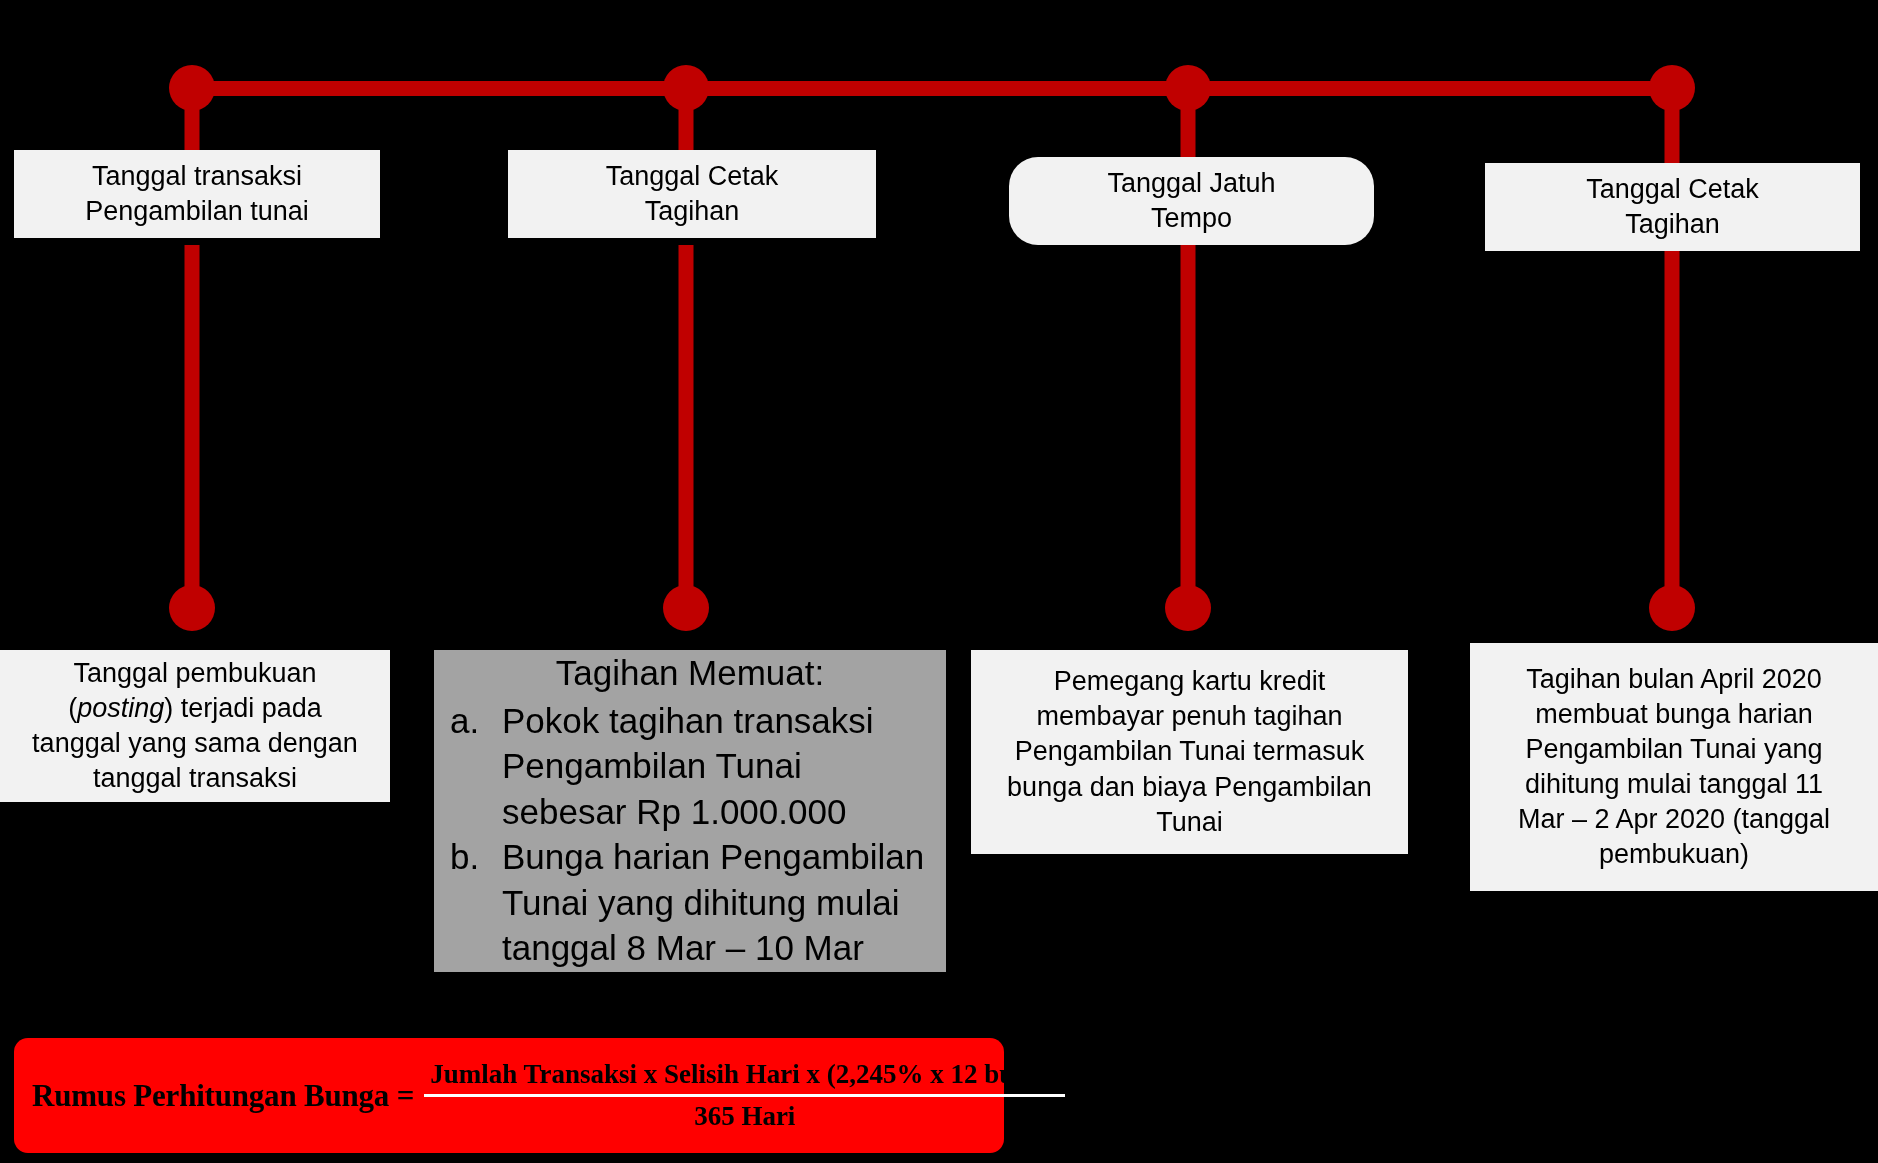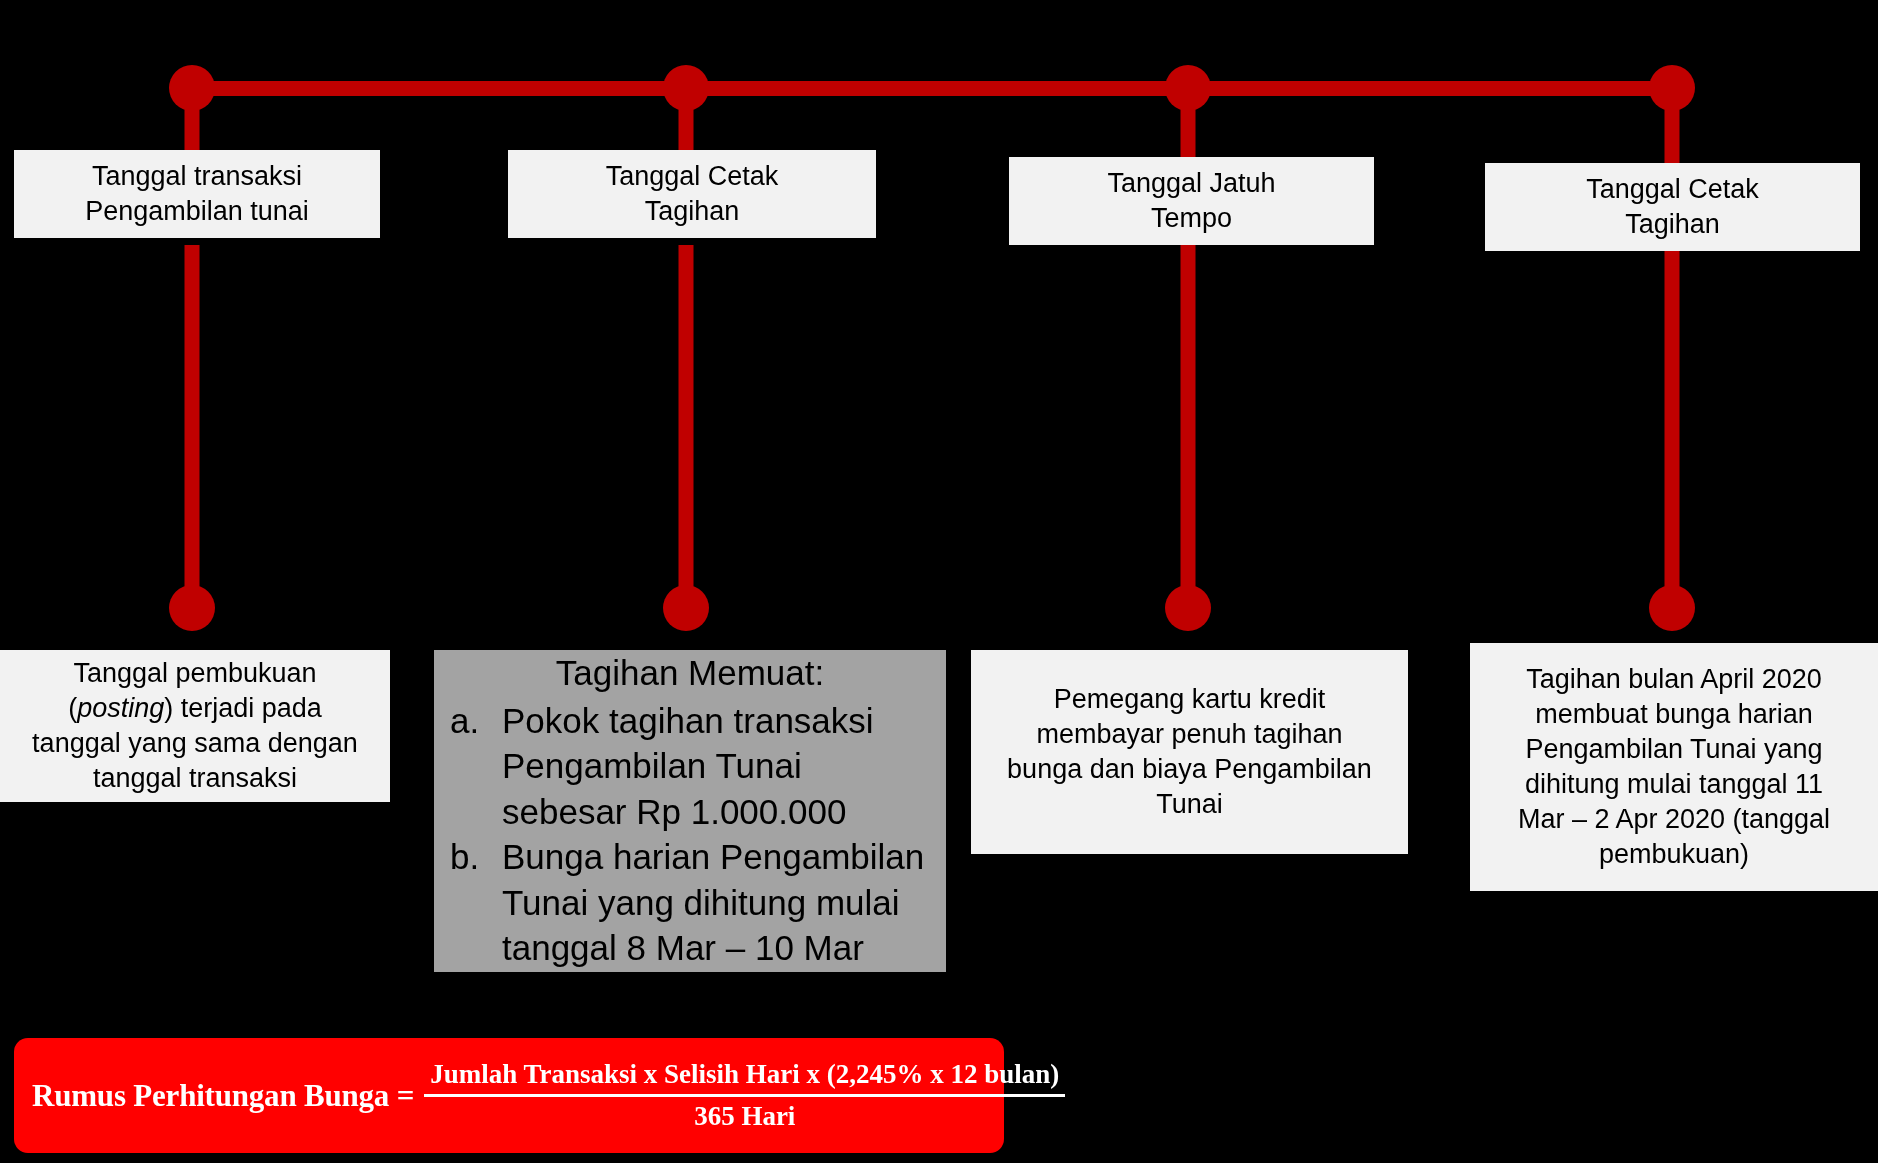--- a/index.html
+++ b/index.html
@@ -106,21 +106,21 @@
     top: 1038px;
     width: 990px;
     height: 115px;
     background: #FF0000;
     border-radius: 14px;
     display: flex;
     align-items: center;
     justify-content: flex-start;
     padding-left: 18px;
     box-sizing: border-box;
-    color: #ffffff;
+    color: #000000;
   }
   .formula-label {
     font-family: "Liberation Serif", serif;
     font-weight: bold;
     font-size: 31px;
     white-space: nowrap;
     letter-spacing: -0.2px;
   }
   .fraction {
     display: inline-flex;
@@ -176,21 +176,21 @@
   <div class="box box-top" style="left:14px; top:150px; width:366px;">
     <span class="line">Tanggal transaksi</span>
     <span class="line">Pengambilan tunai</span>
   </div>
 
   <div class="box box-top" style="left:508px; top:150px; width:368px;">
     <span class="line">Tanggal Cetak</span>
     <span class="line">Tagihan</span>
   </div>
 
-  <div class="box box-top" style="left:1009px; top:157px; width:365px;">
+  <div class="box box-top" style="left:1009px; top:157px; width:365px;border-radius:29px;">
     <span class="line">Tanggal Jatuh</span>
     <span class="line">Tempo</span>
   </div>
 
   <div class="box box-top" style="left:1485px; top:163px; width:375px;">
     <span class="line">Tanggal Cetak</span>
     <span class="line">Tagihan</span>
   </div>
 
   <div class="box" style="left:0px; top:650px; width:390px; height:152px;">
@@ -215,20 +215,21 @@
 
     <div class="li">
       <span class="marker">c.</span>
       <span class="li-text">Biaya Pengambilan Tunai</span>
     </div>
   </div>
 
   <div class="box" style="left:971px; top:650px; width:437px; height:204px;">
     <span class="line">Pemegang kartu kredit</span>
     <span class="line">membayar penuh tagihan</span>
+    <span class="line">Pengambilan Tunai termasuk</span>
     <span class="line">bunga dan biaya Pengambilan</span>
     <span class="line">Tunai</span>
   </div>
 
   <div class="box" style="left:1470px; top:643px; width:408px; height:248px;">
     <span class="line">Tagihan bulan April 2020</span>
     <span class="line">membuat bunga harian</span>
     <span class="line">Pengambilan Tunai yang</span>
     <span class="line">dihitung mulai tanggal 11</span>
     <span class="line">Mar – 2 Apr 2020 (tanggal</span>

